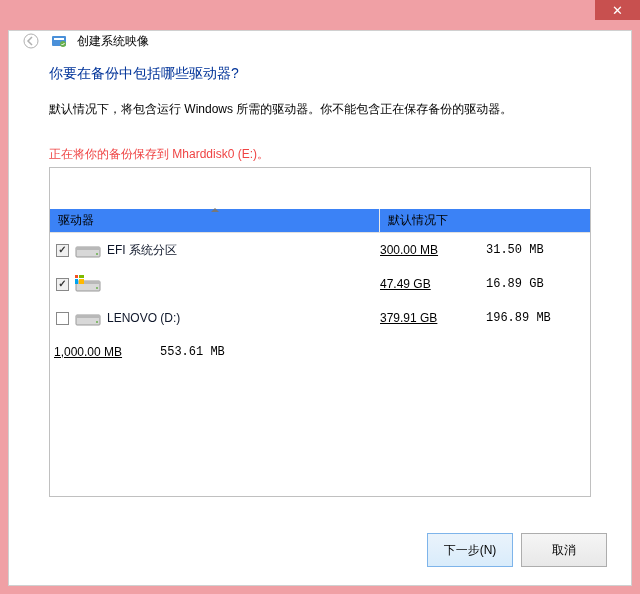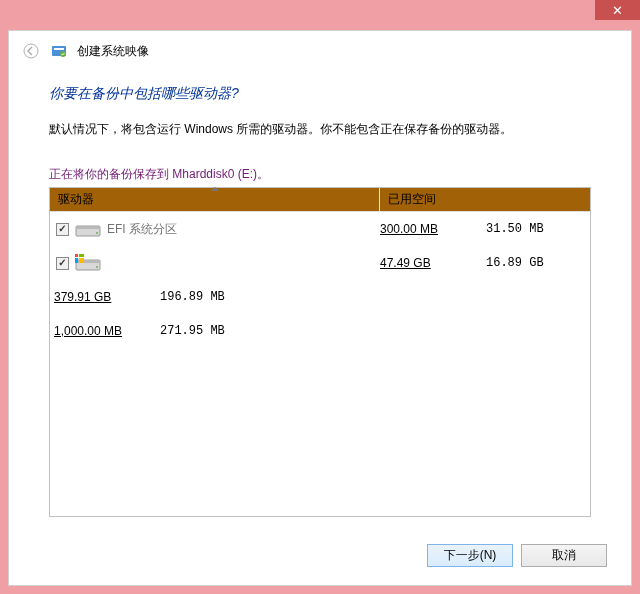--- a/index.html
+++ b/index.html
@@ -32,21 +32,21 @@
     }
     .frame {
       margin: 0 8px 8px 8px;
       height: 556px;
       background: #fff;
       border: 1px solid #d0d0d0;
     }
     .header-row {
       display: flex;
       align-items: center;
-      padding: 10px 12px;
+      padding: 0 12px;
       gap: 10px;
     }
     .back-arrow {
       width: 20px; height: 20px;
       display: flex; align-items: center; justify-content: center;
       color: #888;
       font-size: 16px;
       border-radius: 2px;
     }
     .app-icon {
@@ -55,44 +55,44 @@
     }
     .app-title { font-size: 12px; color: #000; }
     .content {
       padding: 10px 40px 12px 40px;
     }
     .question {
       color: #003399;
       font-size: 14px;
       margin-bottom: 18px;
       margin-top: 4px;
-      font-style: italic;
     }
     .desc {
       color: #000;
       font-size: 12px;
       margin-bottom: 28px;
       margin-top: 16px;
     }
     .saving-to {
-      color: #701a75;
+      color: #ef4444;
       font-size: 12px;
       margin-bottom: 4px;
     }
     .drive-table {
       border: 1px solid #c0c0c0;
       background: #fff;
       height: 330px;
     }
     .table-header {
       display: flex;
-      background: #a16207;
+      background: #3b82f6;
       border-bottom: 1px solid #e0e0e0;
       height: 24px;
       align-items: flex-start;
+      margin-top: 41px;
     }
     .th {
       padding: 3px 8px;
       font-size: 12px;
       color: #000;
       border-right: 1px solid #e8e8e8;
       display: flex;
       align-items: center;
       gap: 4px;
       position: relative;
@@ -142,31 +142,31 @@
       color: #333;
       font-weight: bold;
     }
     .chk.disabled { background: #f0f0f0; }
     .drive-icon {
       width: 26px; height: 22px;
       display: flex; align-items: center; justify-content: center;
     }
     .drive-icon svg { width: 26px; height: 18px; }
     .drive-icon-wrap { position: relative; width: 26px; height: 22px; display:flex; align-items:center; }
-    .row-label { font-size: 12px; color: #737373; }
+    .row-label { font-size: 12px; color: #0f172a; }
     .footer {
       position: absolute;
       bottom: 18px;
       right: 24px;
       display: flex;
       gap: 8px;
     }
     .btn {
       min-width: 86px;
-      height: 23px;
+      height: 34px;
       border: 1px solid #adadad;
       background: linear-gradient(#f5f5f5,#e8e8e8);
       font-size: 12px;
       font-family: inherit;
       cursor: pointer;
       padding: 0 12px;
       text-align: center;
     }
     .btn.primary { border: 1px solid #7eb4ea; background: linear-gradient(#eaf3fb,#d9ecfb); }
     .frame { position: relative; }
@@ -204,21 +204,21 @@
     <div class="desc">默认情况下，将包含运行 Windows 所需的驱动器。你不能包含正在保存备份的驱动器。</div>
     <div class="saving-to">正在将你的备份保存到 Mharddisk0 (E:)。</div>
 
     <div class="drive-table">
       <div class="table-header">
         <div class="th col-drive">
           <span>驱动器</span>
           <span class="sort-ind"></span>
         </div>
         <div class="th col-used">
-          <span>已用空间</span>
+          <span>默认情况下</span>
         </div>
       </div>
       <div class="table-body" id="tbody">
           <div class="row">
             <div class="cell-drive">
               <div class="chk checked disabled"></div>
               <div class="drive-icon-wrap">
                 <div class="drive-icon">
                   <svg viewBox="0 0 26 18">
                     <rect x="1" y="6" width="24" height="10" rx="1" fill="#d8d8d8" stroke="#999"></rect>
@@ -248,26 +248,39 @@
                       <rect x="6" y="6" width="5" height="5" fill="#ffb900"></rect>
                     </g>
                   </svg>
                 </div>
               </div>
             </div>
             <div class="cell-size">47.49 GB</div>
             <div class="cell-used">16.89 GB</div>
           </div>
           <div class="row">
+            <div class="cell-drive">
+              <div class="chk"></div>
+              <div class="drive-icon-wrap">
+                <div class="drive-icon">
+                  <svg viewBox="0 0 26 18">
+                    <rect x="1" y="6" width="24" height="10" rx="1" fill="#d8d8d8" stroke="#999"></rect>
+                    <rect x="1" y="6" width="24" height="3" fill="#b8b8b8"></rect>
+                    <circle cx="22" cy="13" r="1" fill="#6ab04c"></circle>
+                  </svg>
+                </div>
+              </div>
+              <span class="row-label">LENOVO (D:)</span>
+            </div>
             <div class="cell-size">379.91 GB</div>
             <div class="cell-used">196.89 MB</div>
           </div>
           <div class="row">
             <div class="cell-size">1,000.00 MB</div>
-            <div class="cell-used">271.95 MB</div>
+            <div class="cell-used">553.61 MB</div>
           </div>
         </div>
     </div>
   </div>
 
   <div class="footer">
     <button class="btn primary">下一步(N)</button>
     <button class="btn">取消</button>
   </div>
 </div>

